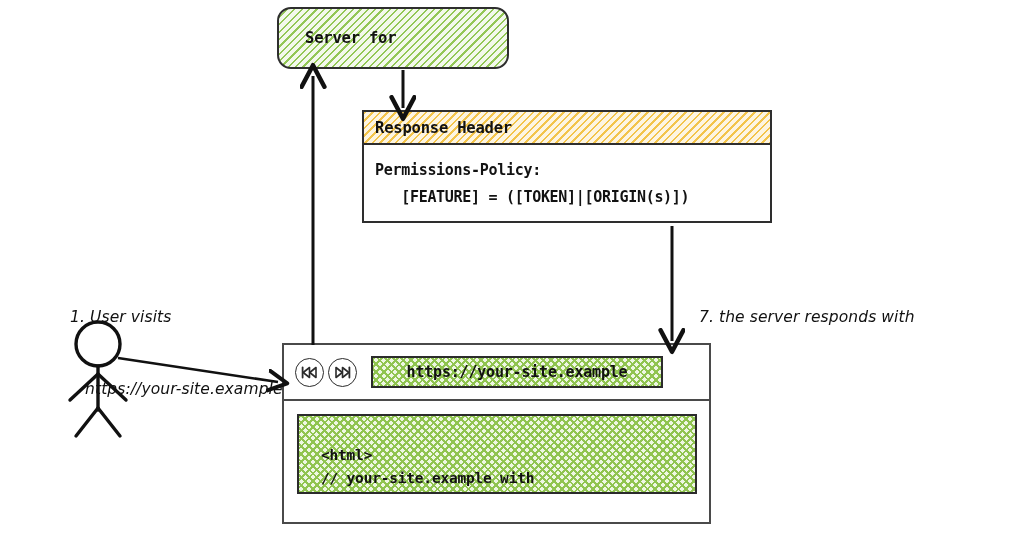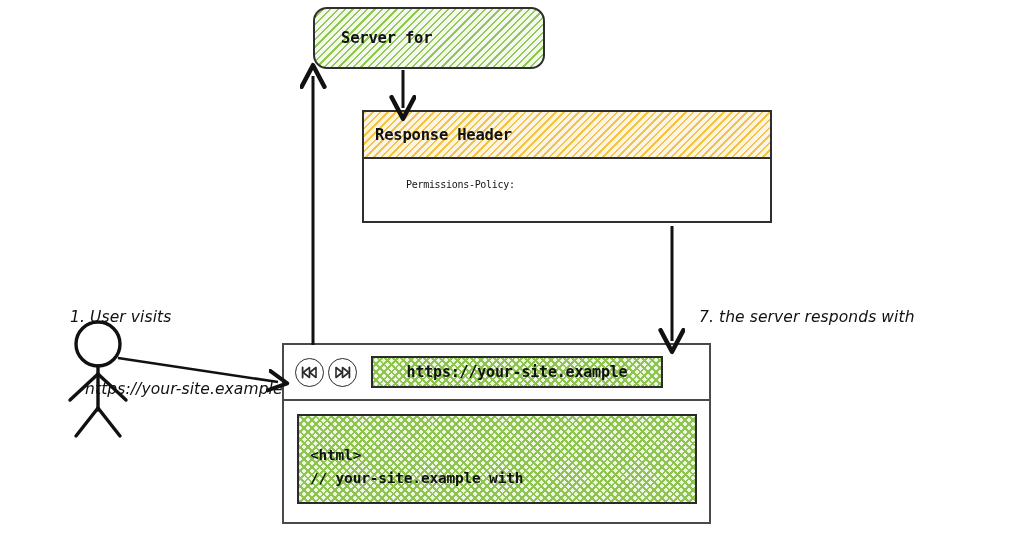--- a/index.html
+++ b/index.html
@@ -52,21 +52,20 @@
     top: 7px;
     width: 232px;
     height: 62px;
     border: 2.2px solid #2e2e2e;
     border-radius: 14px;
     box-sizing: border-box;
     display: flex;
     flex-direction: column;
     justify-content: center;
     padding-left: 26px;
-    margin-left: 36px;
   }
   .mono {
     font-family: "DejaVu Sans Mono", monospace;
     color: #121212;
   }
   #server-box .mono {
     font-size: 15.5px;
     line-height: 21px;
     font-weight: 600;
     letter-spacing: -0.2px;
@@ -77,42 +76,41 @@
     position: absolute;
     left: 362px;
     top: 110px;
     width: 410px;
     height: 113px;
     border: 2.2px solid #2e2e2e;
     box-sizing: border-box;
     background: #ffffff;
   }
   #response-title {
-    height: 47px;
+    height: 33px;
     border-bottom: 2.2px solid #2e2e2e;
     display: flex;
     align-items: center;
     padding-left: 11px;
     box-sizing: border-box;
   }
   #response-title .mono {
     font-size: 15.5px;
     font-weight: 600;
     letter-spacing: -0.2px;
   }
   #response-body {
     padding: 12px 0 0 11px;
   }
   #response-body .mono {
-    font-size: 10px;
+    font-size: 15px;
     line-height: 27px;
-    font-weight: 400;
+    font-weight: 700;
     letter-spacing: -0.3px;
     white-space: pre;
-    margin-left: 31px;
   }
 
   
   #browser {
     position: absolute;
     left: 282px;
     top: 343px;
     width: 429px;
     height: 181px;
     border: 2.2px solid #4a4a4a;
@@ -151,24 +149,24 @@
   #url-bar .mono {
     font-size: 15px;
     font-weight: 600;
     letter-spacing: -0.2px;
   }
   #browser-viewport {
     padding: 13px 12px 0 13px;
   }
   #page-content {
     width: 400px;
-    height: 90px;
+    height: 80px;
     border: 2px solid #2b2b2b;
     box-sizing: border-box;
-    padding: 28px 0 0 11px;
+    padding: 28px 0 0 22px;
   }
   #page-content .mono {
     font-size: 14.5px;
     line-height: 23px;
     font-weight: 600;
     letter-spacing: -0.2px;
     white-space: pre;
   }
 
   
@@ -203,20 +201,21 @@
   <div id="server-box" class="hatch-green">
     <div class="mono">Server for</div>
   </div>
 
   <div id="response-box">
     <div id="response-title" class="hatch-orange">
       <span class="mono">Response Header</span>
     </div>
     <div id="response-body">
       <div class="mono">Permissions-Policy:</div>
+      <div class="mono">   [FEATURE] = ([TOKEN]|[ORIGIN(s)])</div>
     </div>
   </div>
 
   <div id="browser">
     <div id="browser-toolbar">
 
       <div class="nav-icon">
         <svg width="19" height="13" viewBox="0 0 19 13">
           <polygon points="9.5,1.5 9.5,11.5 3.2,6.5" fill="none" stroke="#2b2b2b" stroke-width="1.6" stroke-linejoin="round"></polygon>
           <polygon points="16,1.5 16,11.5 9.7,6.5" fill="none" stroke="#2b2b2b" stroke-width="1.6" stroke-linejoin="round"></polygon>

